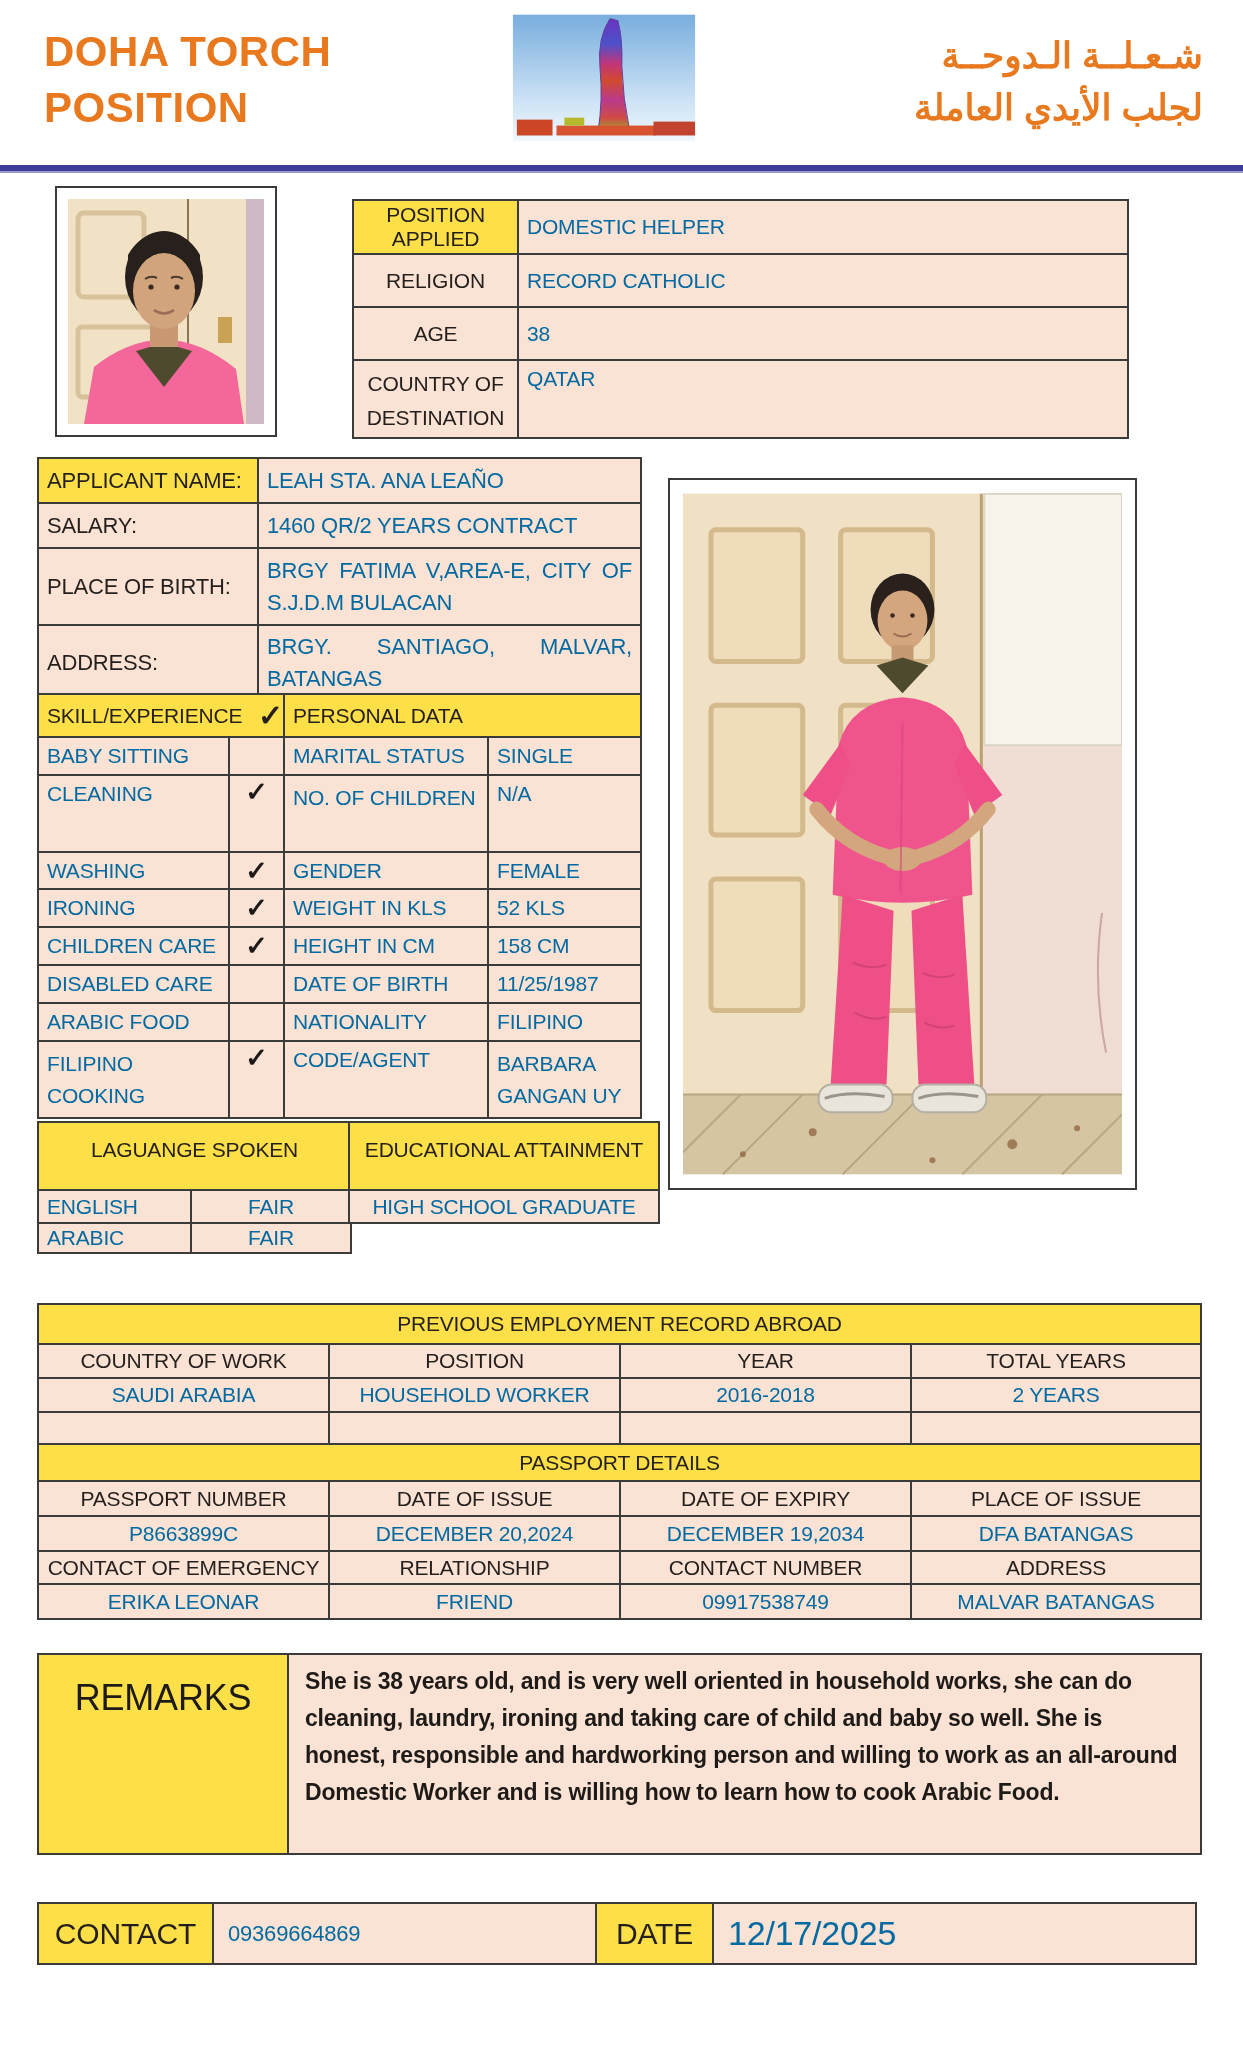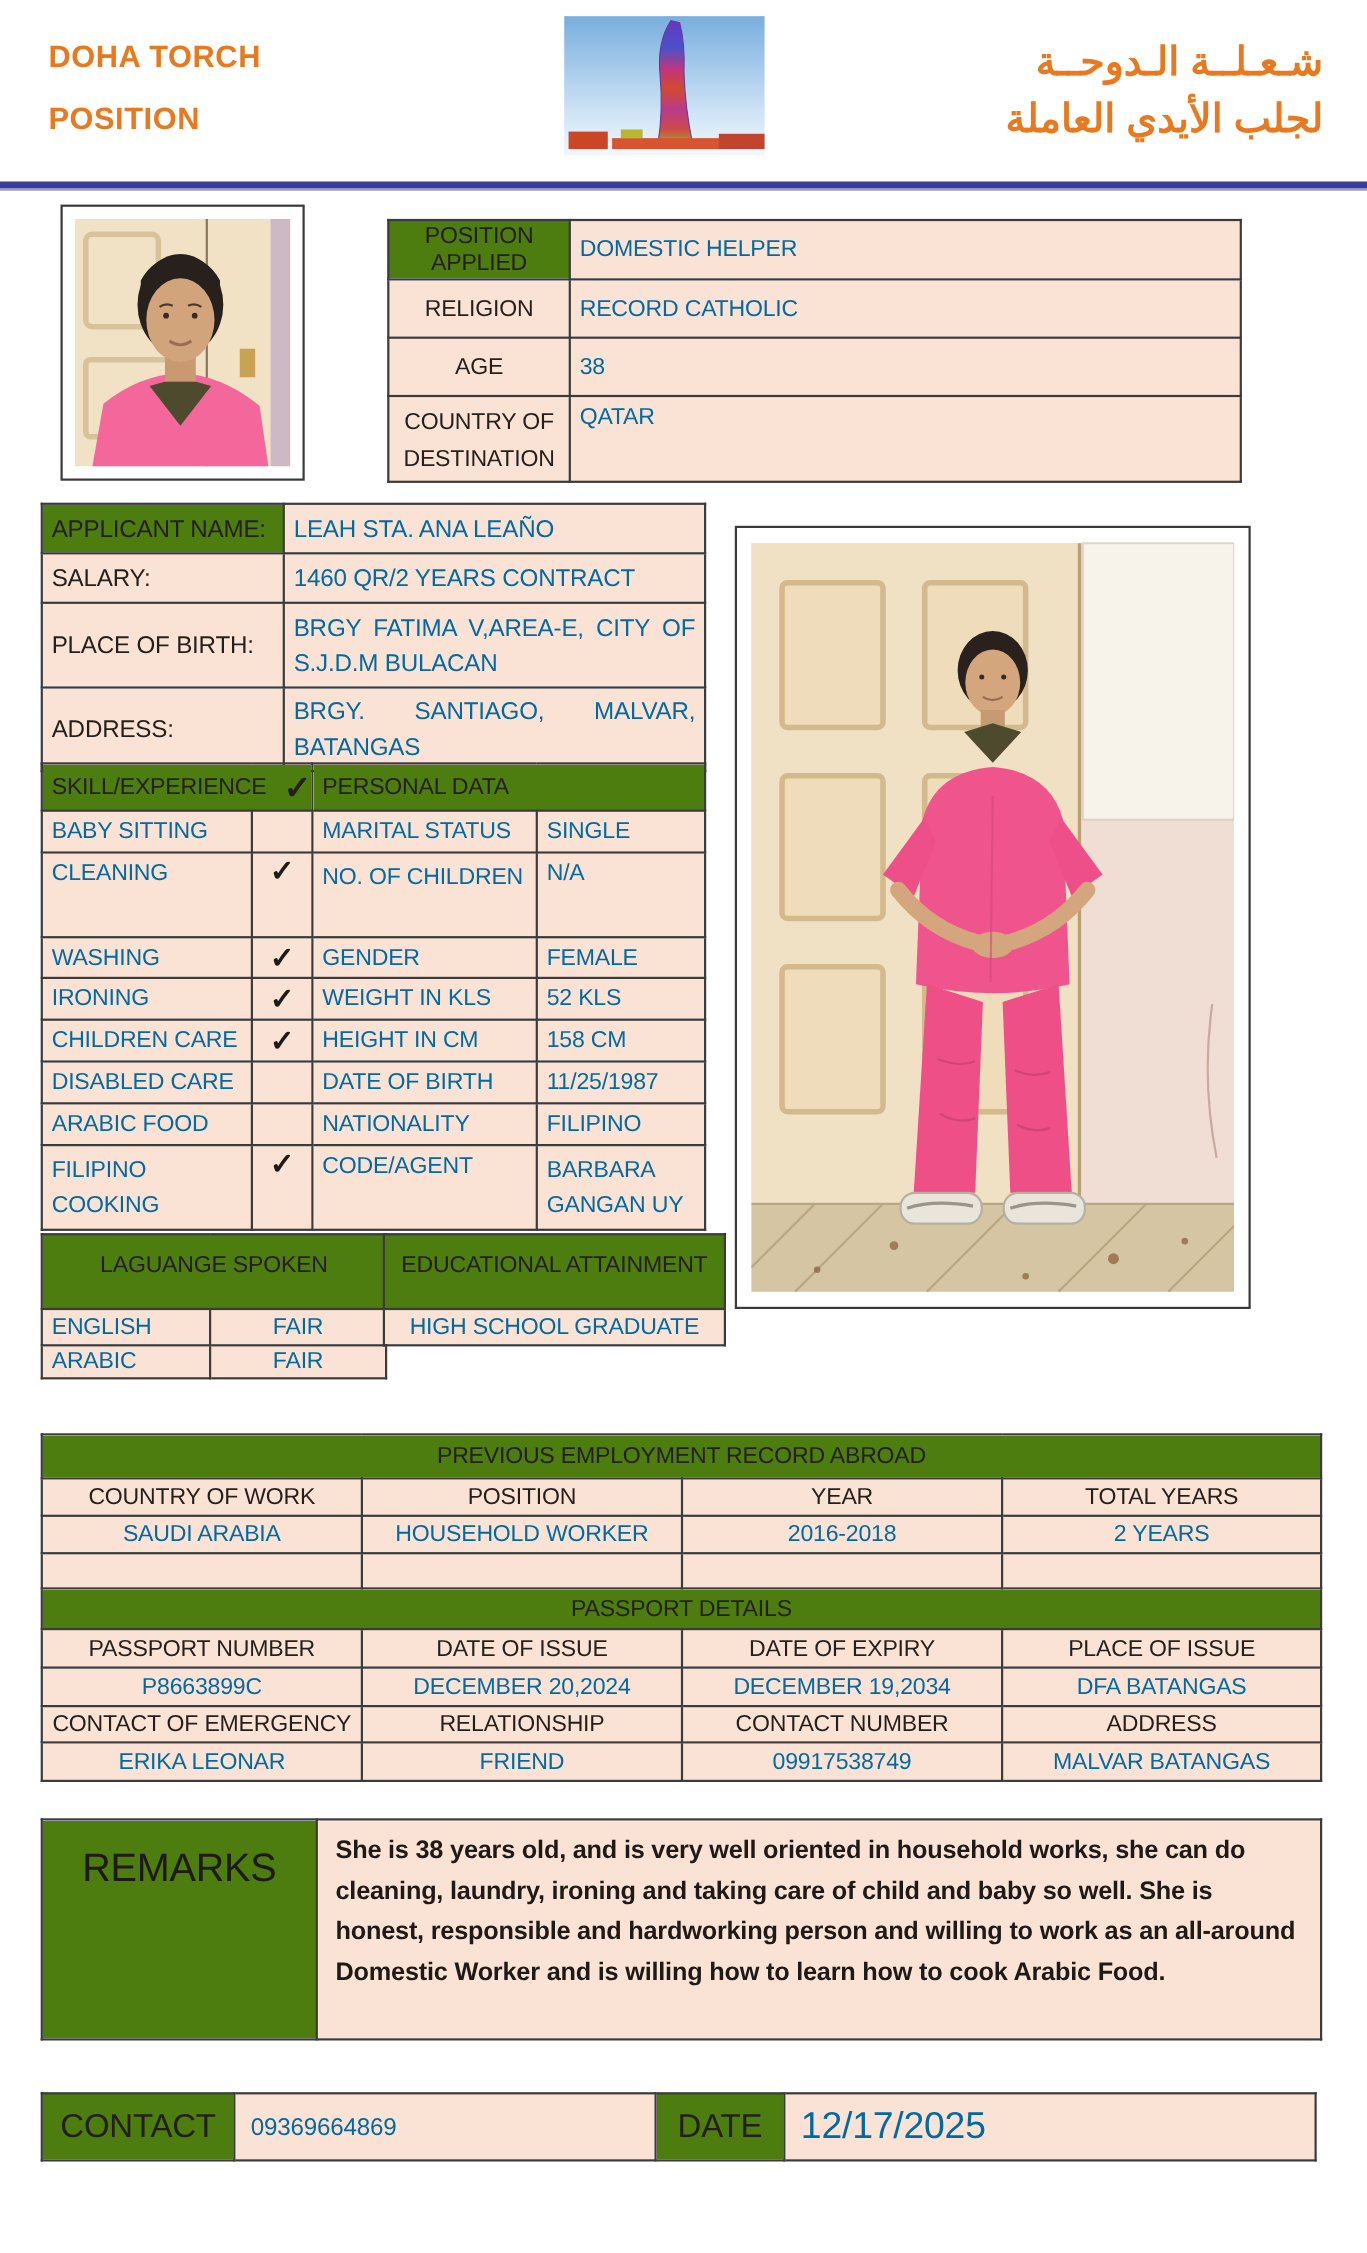--- a/index.html
+++ b/index.html
@@ -1,35 +1,35 @@
 <!DOCTYPE html>
 <html><head>
 <meta charset="utf-8">
 <style>
   html,body{margin:0;padding:0;background:#ffffff;}
   .page{position:relative;width:1243px;height:2048px;background:#ffffff;overflow:hidden;
         font-family:"Liberation Sans",sans-serif;color:#1e1a17;}
   .abs{position:absolute;}
 
   
-  .company{left:44px;top:24px;font-size:28px;font-weight:bold;color:#e8791f;
+  .company{left:44px;top:24px;font-size:42px;font-weight:bold;color:#e8791f;
            line-height:56px;letter-spacing:0.5px;}
   .arabic{right:40px;top:30px;text-align:right;direction:rtl;color:#e8791f;
           font-weight:bold;font-size:36px;line-height:52px;}
   .rule{left:0;top:165px;width:1243px;height:6px;background:#3c3c9c;border-bottom:2px solid #9a9ac8;}
 
   
   .frame{background:#ffffff;border:2px solid #3a3a3a;box-sizing:border-box;padding:11px;}
   .frame svg{display:block;width:100%;height:100%;}
 
   
   table{border-collapse:collapse;table-layout:fixed;}
   td{border:2px solid #3b3b3b;padding:2px 8px;vertical-align:middle;
      font-size:21px;letter-spacing:-0.2px;overflow:hidden;}
-  .cO{background:#4d7c0f;margin-left:16px;}      
+  .cO{background:#fde047;margin-left:16px;}      
   .cL{background:#fae3d5;}      
   .lab{font-weight:400;color:#241f1c;}
   .val{font-weight:400;color:#0369a1;margin-top:13px;}
   .ctr{text-align:center;}
   .top{vertical-align:top;padding-top:6px;}
   .just{text-align:justify;-moz-text-align-last:left;text-align-last:left;}
   .chk{font-size:27px;font-weight:700;text-align:center;padding:0;}
 
   .t-pos td{height:46px;}
   .t-app td{font-size:22px;}

